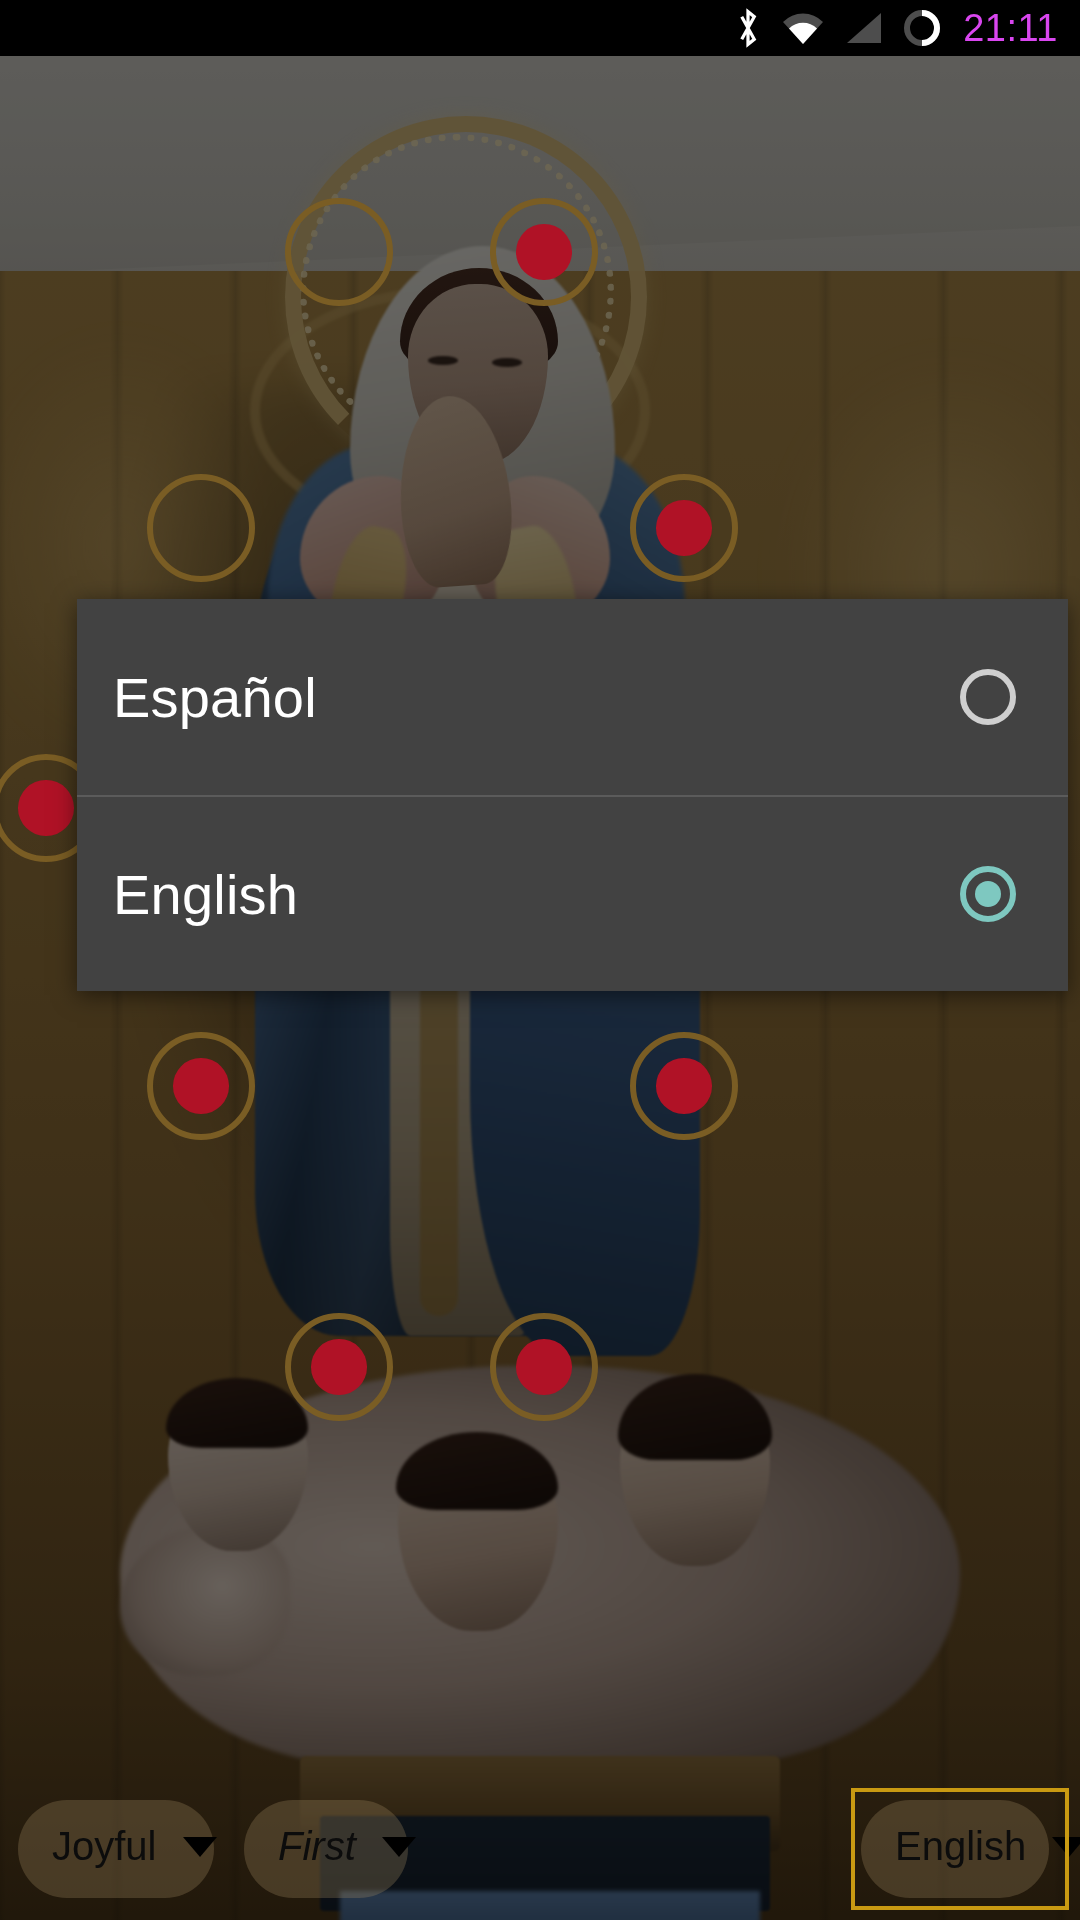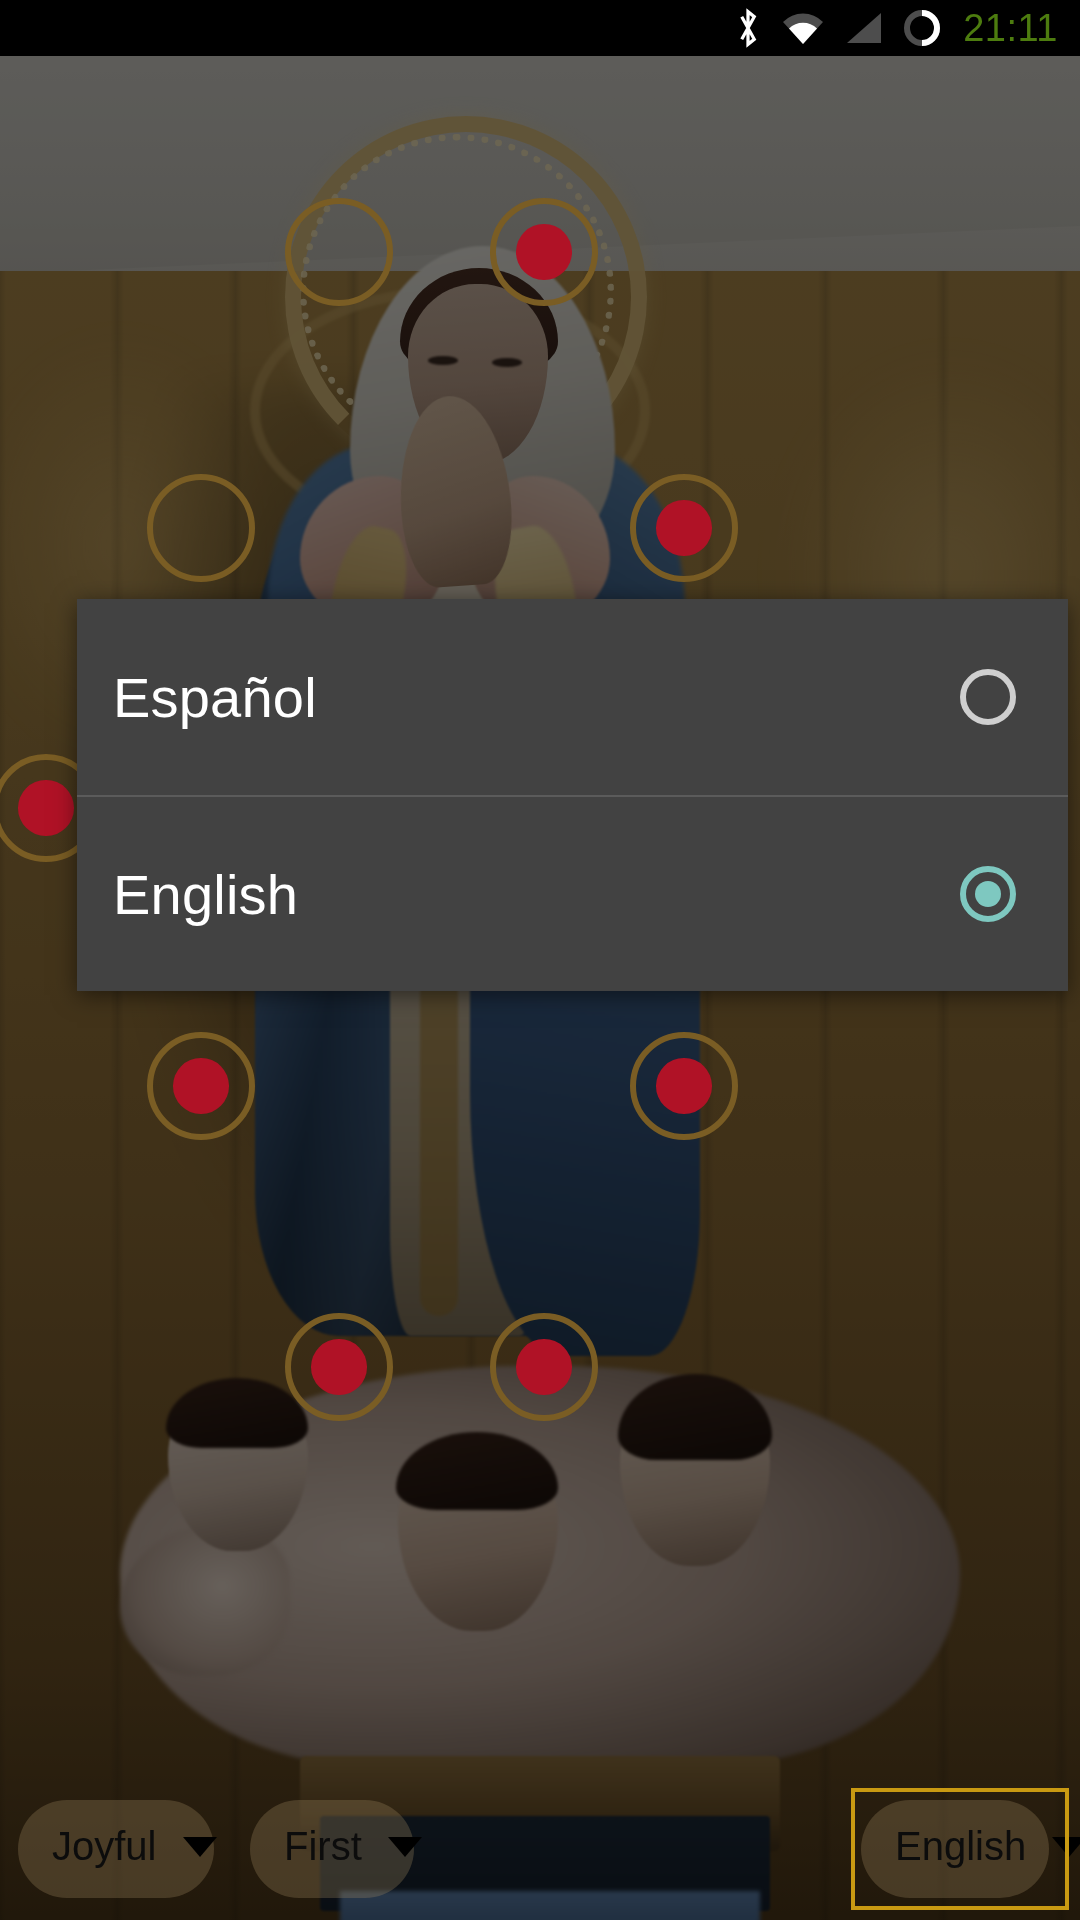--- a/index.html
+++ b/index.html
@@ -34,21 +34,21 @@
     padding-right: 22px;
     box-sizing: border-box;
     z-index: 60;
   }
   .status-icon {
     display: inline-block;
     margin-left: 18px;
     line-height: 0;
   }
   #status-clock {
-    color: #4d7c0f;
+    color: #d946ef;
     font-size: 38px;
     font-weight: 400;
     margin-left: 20px;
     letter-spacing: 0.5px;
     font-family: "Liberation Sans", sans-serif;
   }
 
   
   #photo-area {
     position: absolute;
@@ -442,21 +442,21 @@
   }
   .caret {
     width: 0; height: 0;
     border-left: 17px solid transparent;
     border-right: 17px solid transparent;
     border-top: 20px solid #000000;
     margin-left: 26px;
     flex: 0 0 auto;
   }
   #spinner-mystery { left: 18px;  top: 12px; width: 196px; }
-  #spinner-decade  { left: 250px; top: 12px; width: 164px; }
+  #spinner-decade  { left: 244px; top: 12px; width: 164px; font-style: italic; }
   #spinner-language {
     left: 861px; top: 12px; width: 188px;
   }
   #language-focus-ring {
     position: absolute;
     left: 851px; top: 0px;
     width: 218px; height: 122px;
     border: 4px solid #c99a12;
     box-sizing: border-box;
     pointer-events: none;

